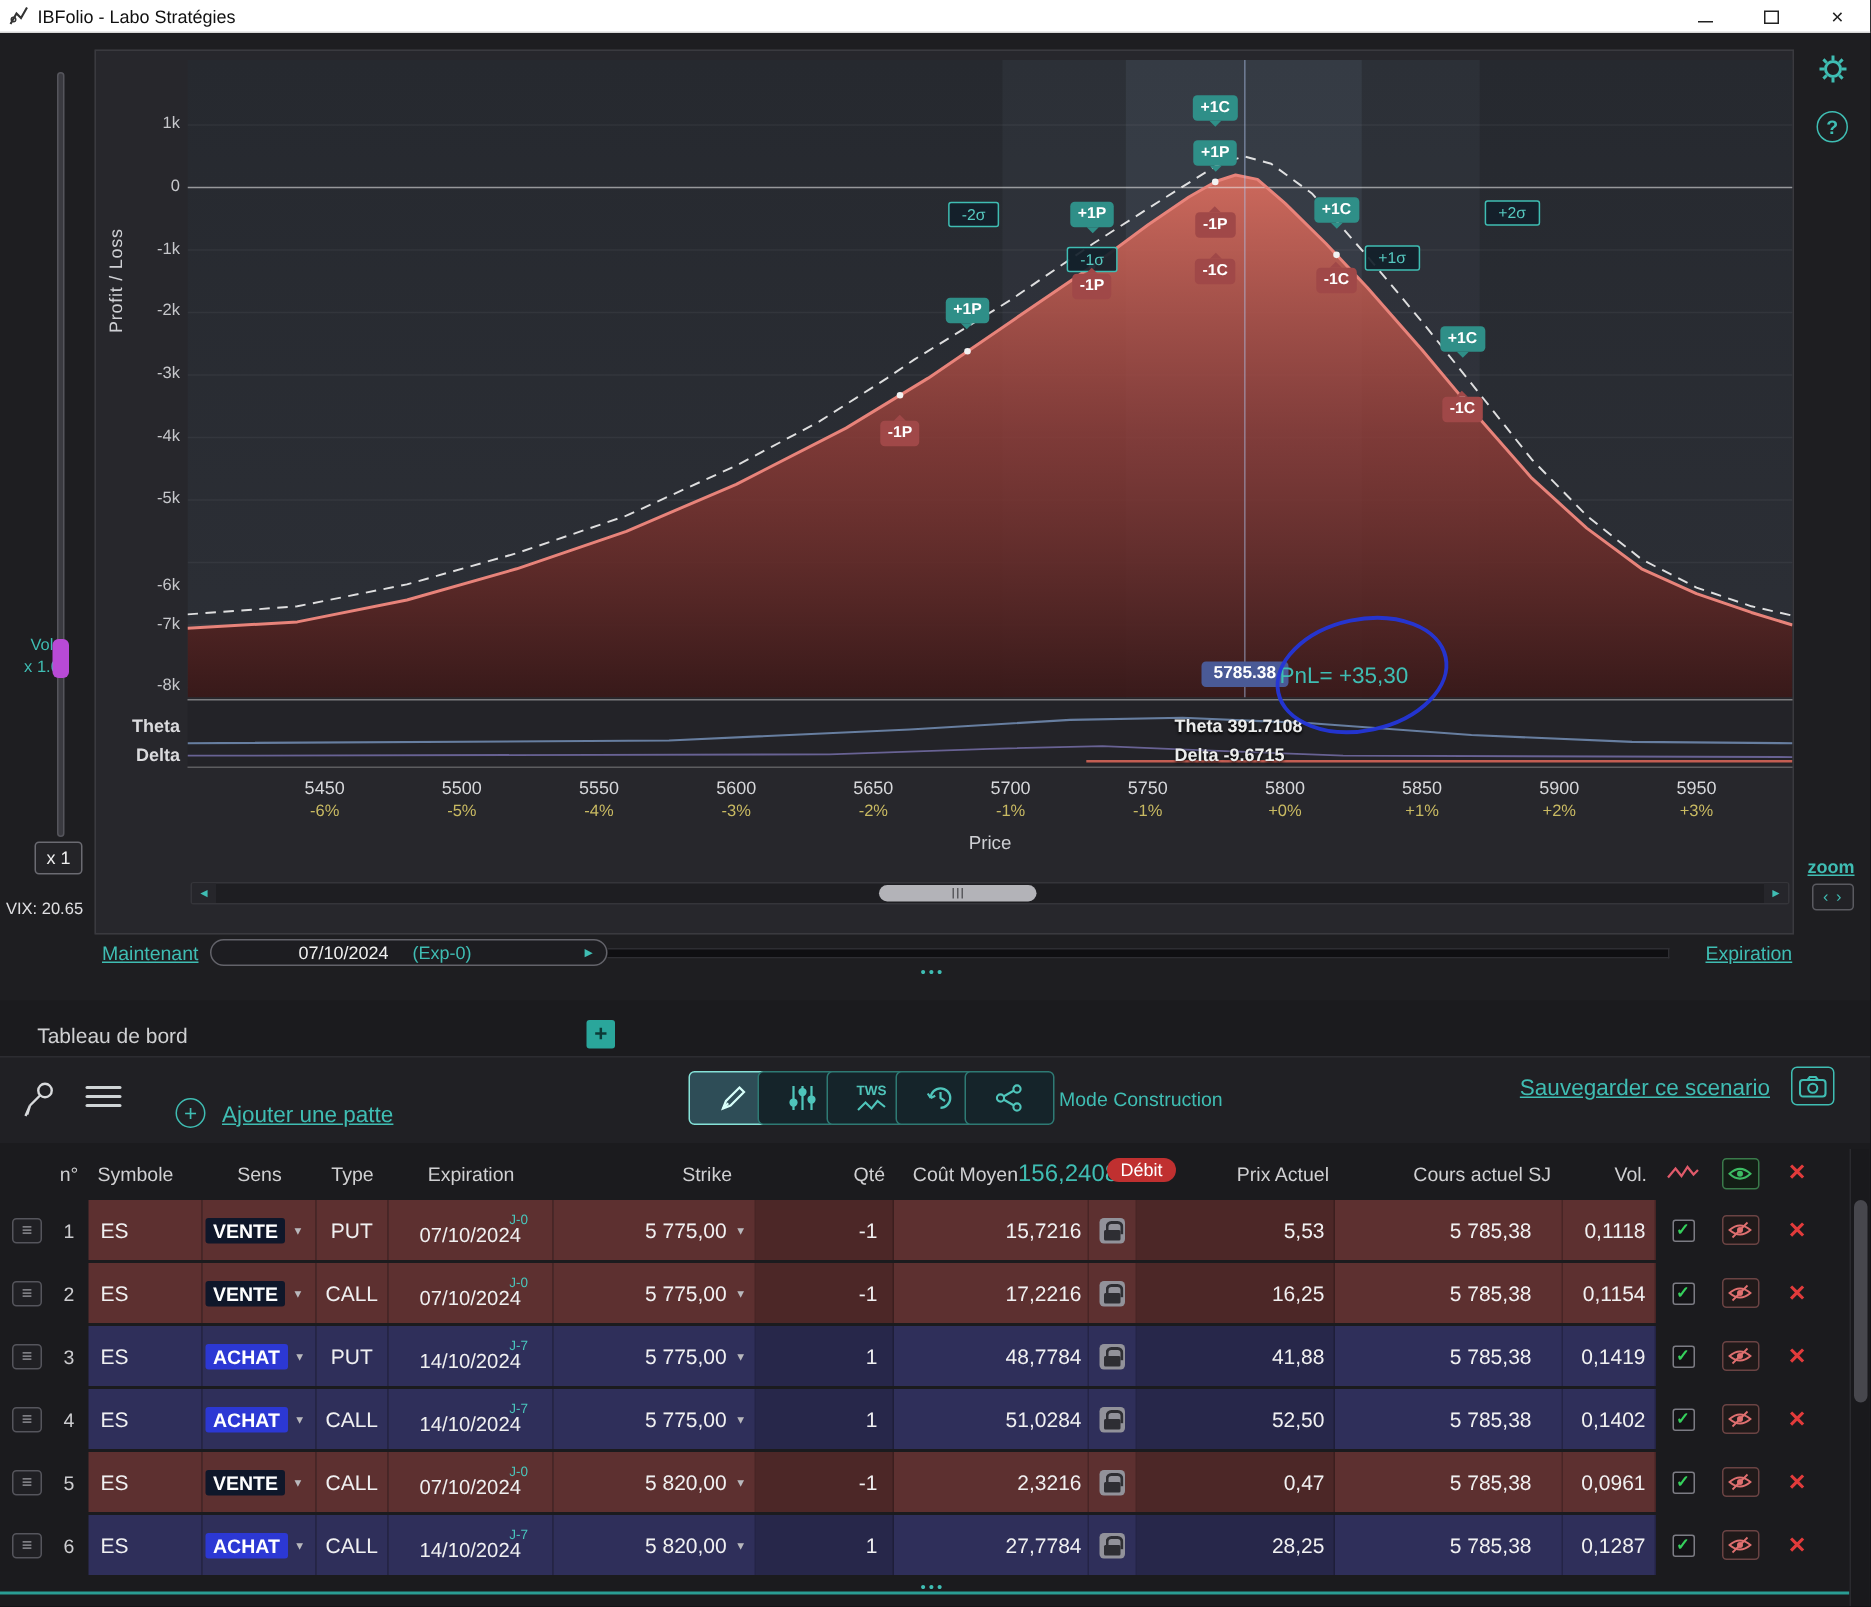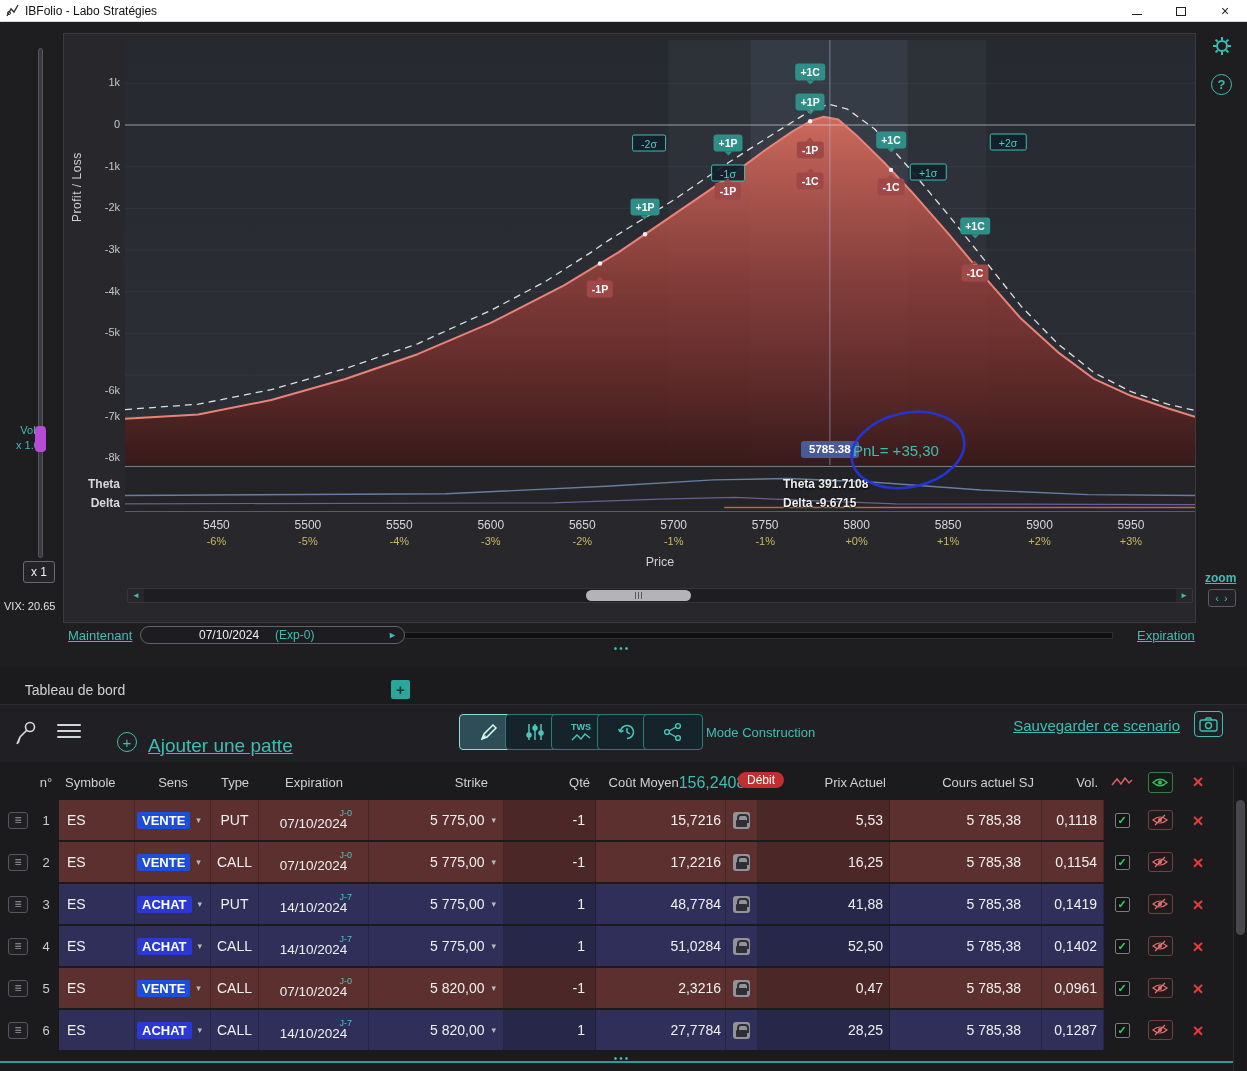--- a/index.html
+++ b/index.html
@@ -93,21 +93,21 @@
   .tab-add { position:absolute; left:391px; top:6px; width:19px; height:19px; background:#2aa69b; border-radius:2px;
     color:#0c3a36; font-weight:bold; font-size:15px; display:flex; align-items:center; justify-content:center; }
 
   
   .toolbar { position:absolute; left:0; top:704px; width:1247px; height:58px; background:#202024; border-top:1px solid #2c2c31; }
   .pin-wrap { position:absolute; left:14px; top:13px; }
   .burger { position:absolute; left:57px; top:19px; width:24px; display:flex; flex-direction:column; gap:4px; }
   .burger i { display:block; height:2px; background:#cfd4d6; border-radius:1px; }
   .addleg-circle { position:absolute; left:117px; top:27px; width:20px; height:20px; border:1.6px solid #3fbdb3; border-radius:50%;
     color:#3fbdb3; font-size:15px; display:flex; align-items:center; justify-content:center; }
-  .addleg-link { position:absolute; left:148px; top:30px; font-size:19px; }
+  .addleg-link { position:absolute; left:148px; top:30px; font-size:15px; }
   .toolbtn { position:absolute; top:9px; width:60px; height:36px; background:#15242a; border:1px solid #2e7a74; border-radius:4px;
     color:#4fc5bb; display:flex; flex-direction:column; align-items:center; justify-content:center; }
   .toolbtn.active { background:#2e4d57; border-color:#85e2d8; color:#d8fffa; }
   .toolbtn .tws-t { font-size:9px; font-weight:bold; line-height:9px; }
   .mode-lbl { position:absolute; left:706px; top:20px; color:#3fbdb3; font-size:13px; }
   .save-link { position:absolute; right:67px; top:12px; font-size:15px; }
   .camera-btn { position:absolute; left:1194px; top:6px; width:29px; height:26px; border:1.5px solid #3fbdb3; border-radius:4px;
     display:flex; align-items:center; justify-content:center; }
 
   
@@ -131,21 +131,21 @@
   .vente .tint.dk { background:#4c2727; }
   .achat .tint { background:#2f2f5a; }
   .achat .tint.dk { background:#27274a; }
   .c-handle { justify-content:center; }
   .drag-ic { width:20px; height:17px; border:1px solid #55555c; border-radius:3px; background:#202024; color:#9a9aa0;
     font-size:12px; line-height:15px; text-align:center; }
   .c-num { justify-content:center; color:#cccccf; font-size:13px; }
   .c-sym { padding-left:8px; }
   .c-sens { padding-left:2px; gap:6px; }
   .side-badge { padding:1px 5px; font-weight:bold; font-size:13px; color:#fff; border-radius:2px; }
-  .vente .side-badge { background:#1d4ed8; }
+  .vente .side-badge { background:#0f172a; }
   .achat .side-badge { background:#2c38d4; }
   .caret { color:#b9b9bd; font-size:9px; }
   .c-type { justify-content:center; }
   .c-exp { flex-direction:column; justify-content:center; align-items:center; }
   .jday { font-size:9px; color:#49c6bc; align-self:flex-end; margin-right:16px; margin-bottom:-1px; line-height:9px; }
   .c-exp .date { font-size:13.5px; line-height:14px; }
   .c-strike { justify-content:flex-end; gap:7px; padding-right:7px; }
   .c-qte { justify-content:flex-end; padding-right:10px; }
   .c-cout { justify-content:flex-end; padding-right:4px; }
   .c-lock { justify-content:center; }

